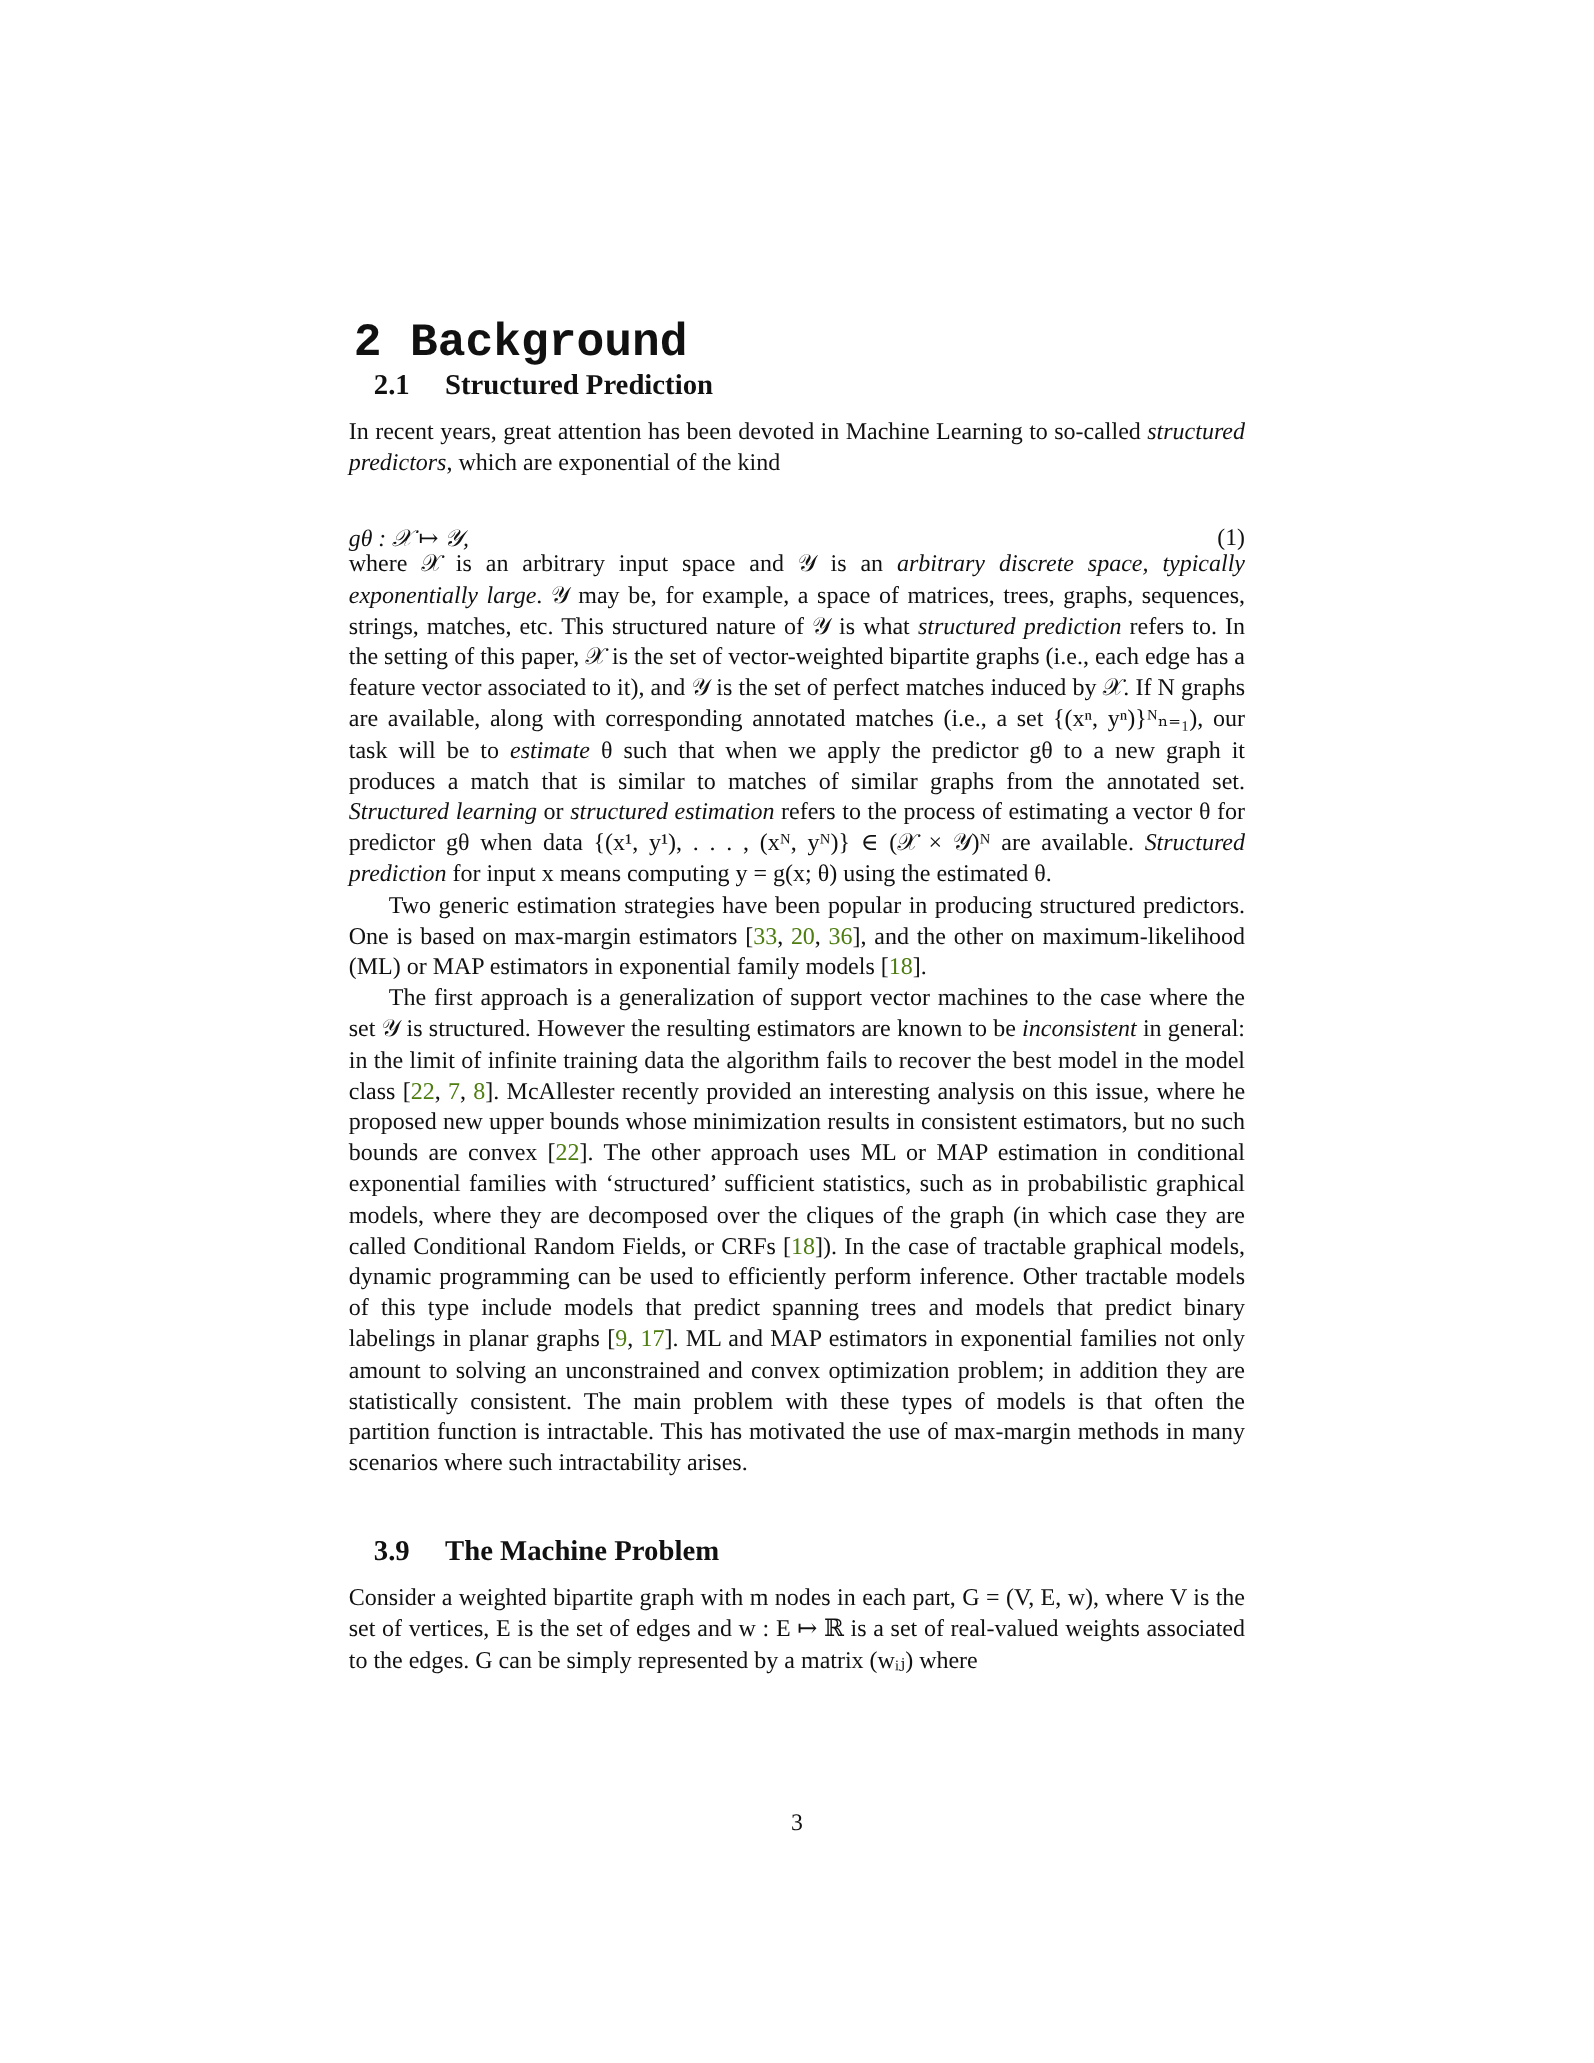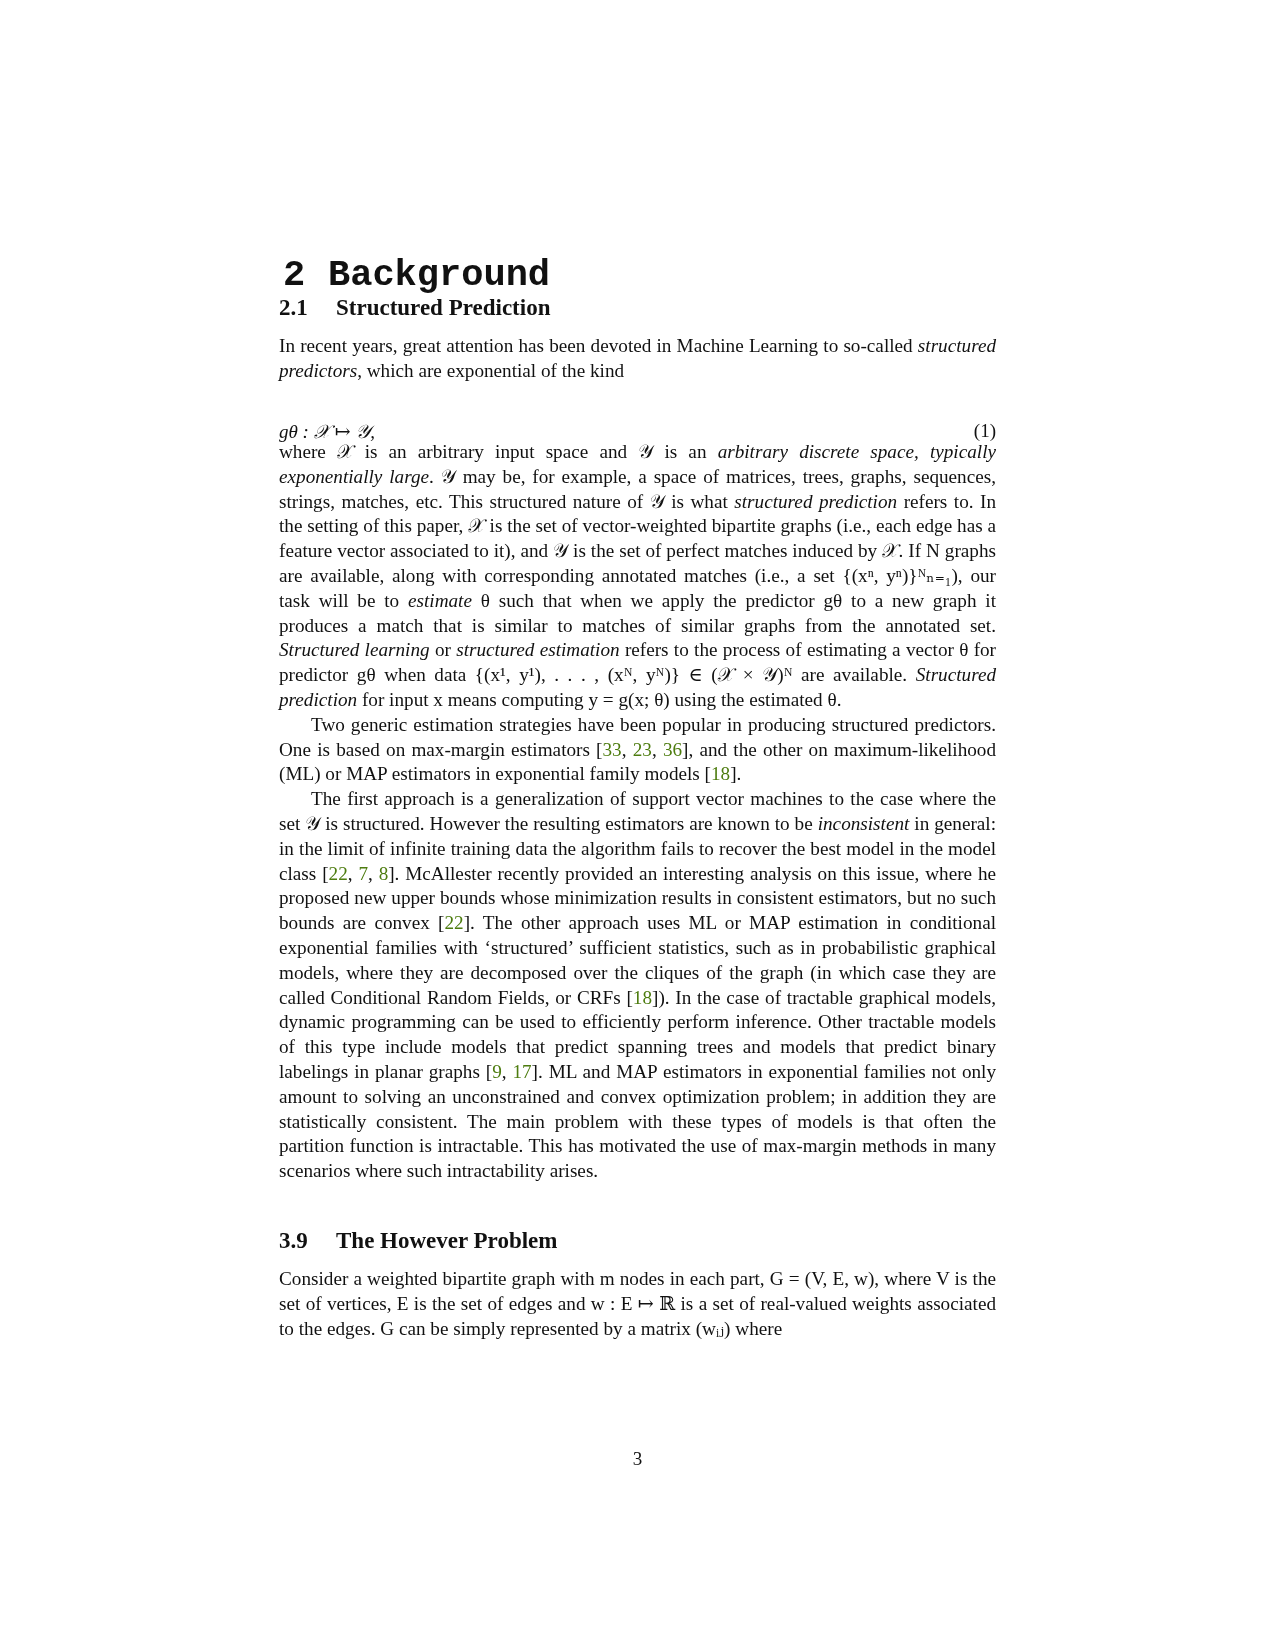--- a/index.html
+++ b/index.html
@@ -1,21 +1,21 @@
 <!DOCTYPE html>
 <html><head>
 <meta charset="utf-8">
 <style>
   html, body { margin:0; padding:0; background:#ffffff; }
   body { width:1275px; height:1650px; position:relative; font-family:"Liberation Serif","DejaVu Serif",serif; color:#111; }
   .page { position:absolute; left:279px; top:0; width:717px; }
   h1 { position:absolute; top:250px; left:0; margin:4px; font-size:37px; font-weight:bold; white-space:nowrap;font-family:Liberation Mono, monospace; }
   h2 { position:absolute; margin:0; font-size:23px; font-weight:bold; white-space:nowrap; left:0; }
   .num1 { display:inline-block; width:45px; }
-  .num2 { display:inline-block; width:57px; }
+  .num2 { display:inline-block; width:57px;margin-left:20px; }
   .txt { position:absolute; left:0; width:717px; font-size:19.2px; line-height:24.8px; text-align:justify; }
   .txt p { margin:0; }
   .ind { text-indent:32px; }
   i, em { font-style:italic; }
   .cite { color:#4d7c0f; }
   .eq { position:absolute; left:0; width:717px; top:420px; font-size:19px; }
   .eq .c { position:absolute; left:0; right:0; text-align:left; font-style:italic; }
   .eq .n { position:absolute; right:0; }
   .pn { position:absolute; top:1448px; left:0; width:717px; text-align:center; font-size:19px; }
 </style>
@@ -31,24 +31,24 @@
     <p><span>In recent years, great attention has been devoted in Machine Learning to so-called </span><i>structured predictors</i><span>, which are exponential of the kind</span></p>
   </div>
 
   <div class="eq">
     <span class="c">gθ : 𝒳 ↦ 𝒴,</span>
     <span class="n">(1)</span>
   </div>
 
   <div class="txt" style="top:440px">
     <p><span>where 𝒳 is an arbitrary input space and 𝒴 is an </span><i>arbitrary discrete space, typically exponentially large</i><span>. 𝒴 may be, for example, a space of matrices, trees, graphs, sequences, strings, matches, etc. This structured nature of 𝒴 is what </span><i>structured prediction</i><span> refers to. In the setting of this paper, 𝒳 is the set of vector-weighted bipartite graphs (i.e., each edge has a feature vector associated to it), and 𝒴 is the set of perfect matches induced by 𝒳. If N graphs are available, along with corresponding annotated matches (i.e., a set {(xⁿ, yⁿ)}ᴺₙ₌₁), our task will be to </span><i>estimate</i><span> θ such that when we apply the predictor gθ to a new graph it produces a match that is similar to matches of similar graphs from the annotated set. </span><i>Structured learning</i><span> or </span><i>structured estimation</i><span> refers to the process of estimating a vector θ for predictor gθ when data {(x¹, y¹), . . . , (xᴺ, yᴺ)} ∈ (𝒳 × 𝒴)ᴺ are available. </span><i>Structured prediction</i><span> for input x means computing y = g(x; θ) using the estimated θ.</span></p>
-    <p class="ind"><span>Two generic estimation strategies have been popular in producing structured predictors. One is based on max-margin estimators [</span><a class="cite">33</a>, <a class="cite">23</a>, <a class="cite">36</a><span>], and the other on maximum-likelihood (ML) or MAP estimators in exponential family models [</span><a class="cite">18</a><span>].</span></p>
+    <p class="ind"><span>Two generic estimation strategies have been popular in producing structured predictors. One is based on max-margin estimators [</span><a class="cite">33</a>, <a class="cite">20</a>, <a class="cite">36</a><span>], and the other on maximum-likelihood (ML) or MAP estimators in exponential family models [</span><a class="cite">18</a><span>].</span></p>
     <p class="ind"><span>The first approach is a generalization of support vector machines to the case where the set 𝒴 is structured. However the resulting estimators are known to be </span><i>inconsistent</i><span> in general: in the limit of infinite training data the algorithm fails to recover the best model in the model class [</span><a class="cite">22</a>, <a class="cite">7</a>, <a class="cite">8</a><span>]. McAllester recently provided an interesting analysis on this issue, where he proposed new upper bounds whose minimization results in consistent estimators, but no such bounds are convex [</span><a class="cite">22</a><span>]. The other approach uses ML or MAP estimation in conditional exponential families with ‘structured’ sufficient statistics, such as in probabilistic graphical models, where they are decomposed over the cliques of the graph (in which case they are called Conditional Random Fields, or CRFs [</span><a class="cite">18</a><span>]). In the case of tractable graphical models, dynamic programming can be used to efficiently perform inference. Other tractable models of this type include models that predict spanning trees and models that predict binary labelings in planar graphs [</span><a class="cite">9</a>, <a class="cite">17</a><span>]. ML and MAP estimators in exponential families not only amount to solving an unconstrained and convex optimization problem; in addition they are statistically consistent. The main problem with these types of models is that often the partition function is intractable. This has motivated the use of max-margin methods in many scenarios where such intractability arises.</span></p>
   </div>
 
-  <h2 style="top:1228px"><span class="num2">3.9</span><span>The However Problem</span></h2>
+  <h2 style="top:1228px"><span class="num2">3.9</span><span>The Machine Problem</span></h2>
 
   <div class="txt" style="top:1267px">
     <p>Consider a weighted bipartite graph with m nodes in each part, G = (V, E, w), where V is the set of vertices, E is the set of edges and w : E ↦ ℝ is a set of real-valued weights associated to the edges. G can be simply represented by a matrix (wᵢⱼ) where</p>
   </div>
 
   <div class="pn">3</div>
 </div>
 
 </body></html>

